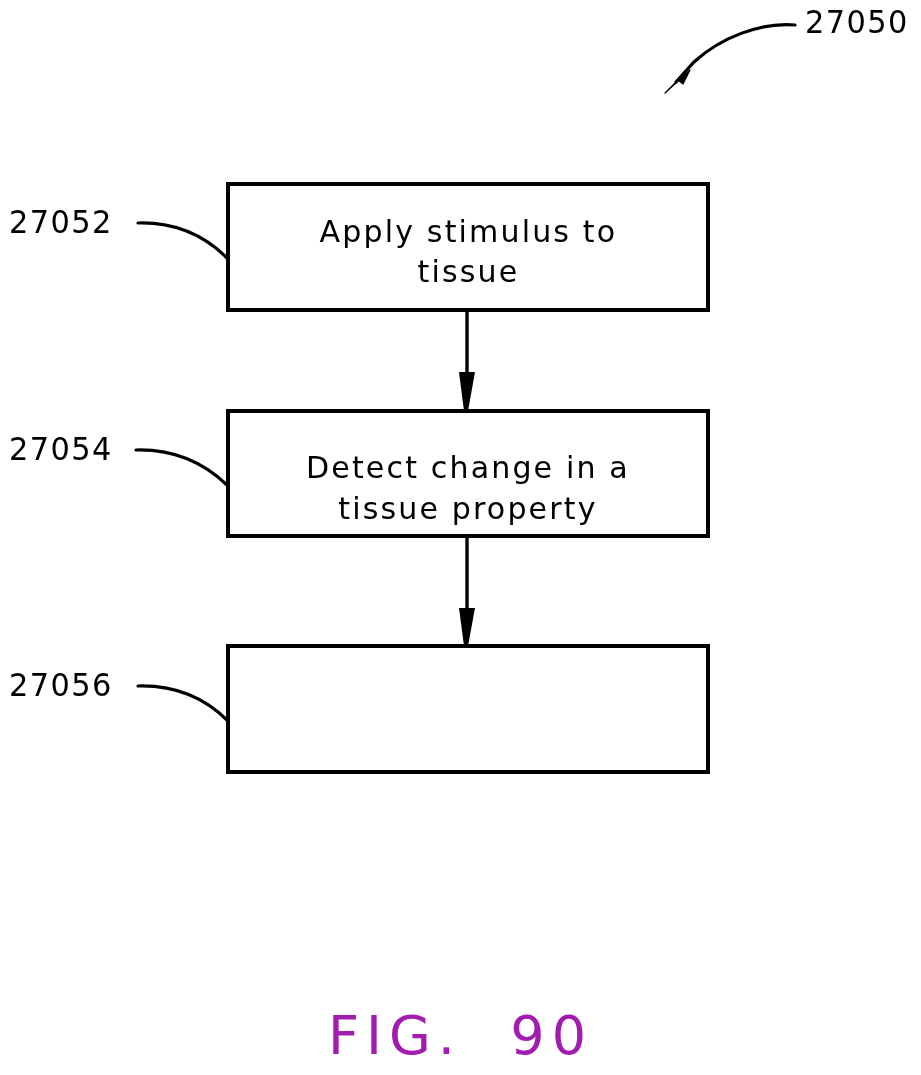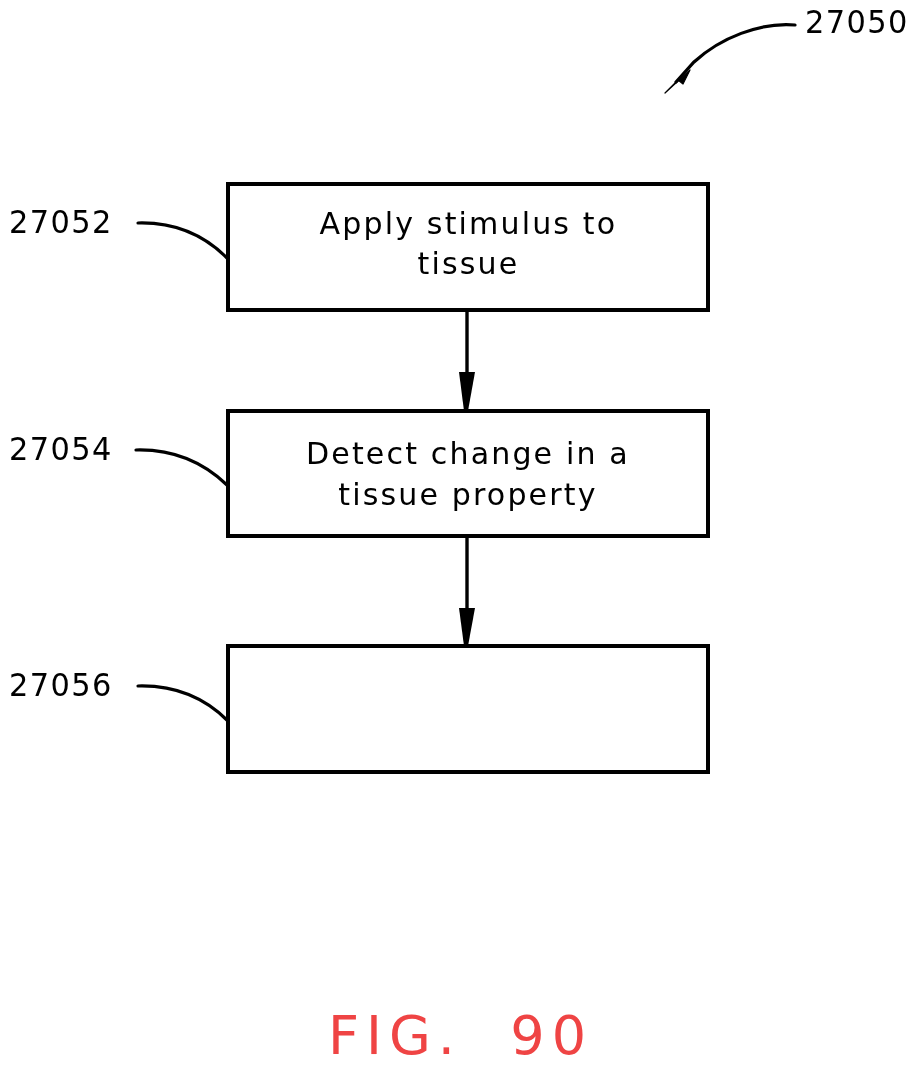--- a/index.html
+++ b/index.html
@@ -71,21 +71,21 @@
   #fig-caption {
     position: absolute;
     left: 0;
     top: 1004px;
     width: 921px;
     text-align: center;
     font-family: "DejaVu Sans", sans-serif;
     font-size: 54px;
     font-weight: 400;
     letter-spacing: 7px;
-    color: #ef4444;
+    color: #a21caf;
     white-space: pre;
   }
 </style>
 </head>
 <body>
 
 <div id="figure-root">
 
   <svg id="lineart" viewBox="0 0 921 1075" width="921" height="1075" xmlns="http://www.w3.org/2000/svg">
 
@@ -111,26 +111,26 @@
       <path d="M 459 608 L 475 608 L 468 646 L 464 646 Z" fill="#000000"></path>
     </g>
 
     <path d="M 138 223 C 175 222, 205 236, 227 258" fill="none" stroke="#000000" stroke-width="3.2" stroke-linecap="round"></path>
 
     <path d="M 136 450 C 174 449, 204 463, 227 485" fill="none" stroke="#000000" stroke-width="3.2" stroke-linecap="round"></path>
 
     <path d="M 138 686 C 176 685, 206 699, 228 721" fill="none" stroke="#000000" stroke-width="3.2" stroke-linecap="round"></path>
   </svg>
 
-  <div class="step-box" style="left:228px; top:180px; width:480px; height:126px;">
+  <div class="step-box" style="left:228px; top:188px; width:480px; height:126px;">
     <div class="step-text">Apply stimulus to
 tissue</div>
   </div>
 
-  <div class="step-box" style="left:228px; top:411px; width:480px; height:125px;">
+  <div class="step-box" style="left:228px; top:425px; width:480px; height:125px;">
     <div class="step-text">Detect change in a
 tissue property</div>
   </div>
 
 
   <div class="ref-num" style="left:805px; top:3px;">27050</div>
 
   <div class="ref-num" style="left:9px; top:203px;">27052</div>
 
   <div class="ref-num" style="left:9px; top:430px;">27054</div>

